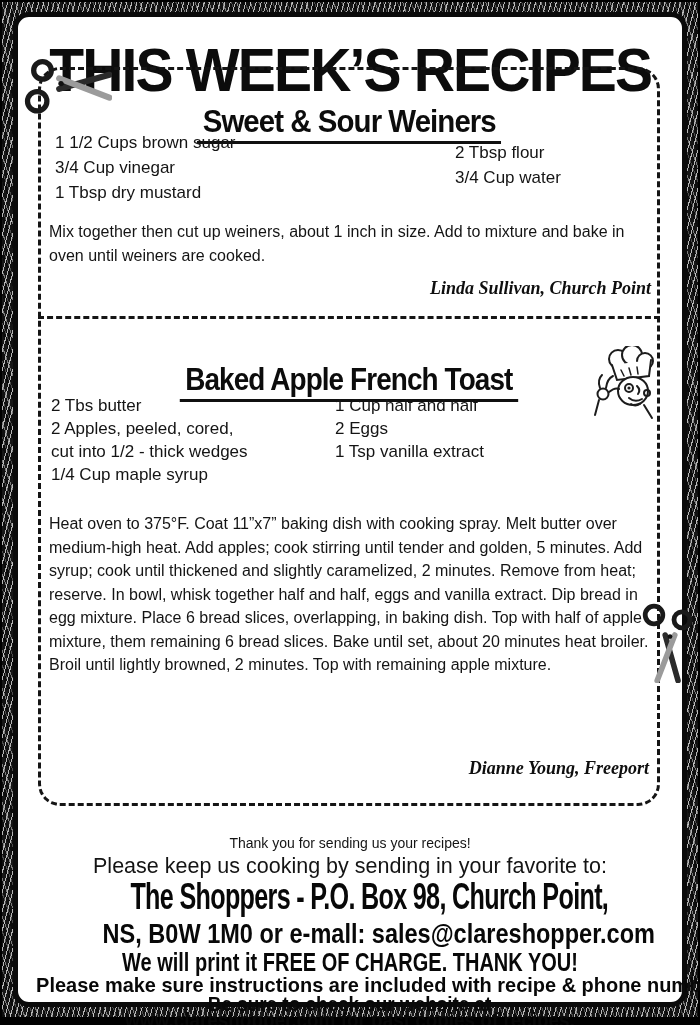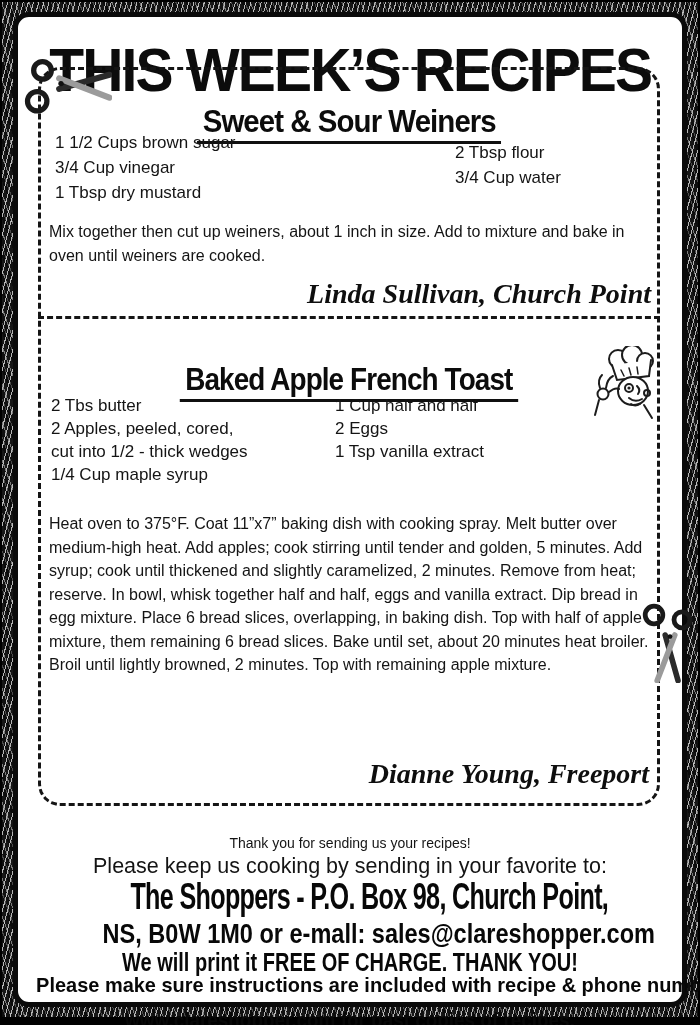--- a/index.html
+++ b/index.html
@@ -39,21 +39,21 @@
   }
   .rt1 .sq { transform:scaleX(.95); }
   .rt2 .sq { transform:scaleX(.90); }
 
   ul.ing { list-style:none; }
   .ing li { font-size:17px; line-height:25px; }
   .ing2 li { line-height:23px; }
 
   .para { font-size:16px; line-height:23.5px; text-align:left; }
 
-  .attrib { font-family:"Liberation Serif", serif; font-style:italic; font-weight:bold; font-size:28px; color:#0e0e0e; }
+  .attrib { font-family:"Liberation Serif", serif; font-style:italic; font-weight:bold; font-size:18px; color:#0e0e0e; }
 
   .divider { left:-3px; right:-3px; top:246px; border-top:3px dashed #151515; height:0; }
 
   .f-reg { font-size:14px; line-height:23px; }
   .f-reg2 { font-size:21.5px; line-height:23px; }
   .f-shop .sq { font-size:37px; font-weight:bold; letter-spacing:-1px; line-height:40px; transform:scaleX(.68); color:#080808; }
   .f-mail .sq { font-size:28px; font-weight:bold; line-height:30px; transform:scaleX(.84); color:#080808; }
   .f-free .sq { font-size:25px; font-weight:bold; line-height:26px; transform:scaleX(.80); color:#080808; }
   .f-note .sq { font-size:21px; font-weight:bold; line-height:22px; transform:scaleX(.95); color:#080808; }
   .f-web .sq  { font-size:21px; font-weight:bold; line-height:19px; transform:scaleX(.90); color:#080808; }
@@ -164,18 +164,21 @@
     </div>
     <div class="abs center f-mail" style="top:875px;padding-left:32px;">
       <span class="sq">NS, B0W 1M0 or e-mall: sales@clareshopper.com</span>
     </div>
     <div class="abs center f-free" style="top:905px;">
       <span class="sq">We will print it FREE OF CHARGE. THANK YOU!</span>
     </div>
     <div class="abs center f-note" style="top:930px;">
       <span class="sq">Please make sure instructions are included with recipe &amp; phone number.</span>
     </div>
+    <div class="abs center f-web" style="top:950px;">
+      <span class="sq">Be sure to check our website at</span>
+    </div>
     <div class="abs center f-web" style="top:966px;">
       <span class="sq">www.clareshopper.com for past copies of recipes.</span>
     </div>
 
   </div>
 </div>
 
 </body></html>

